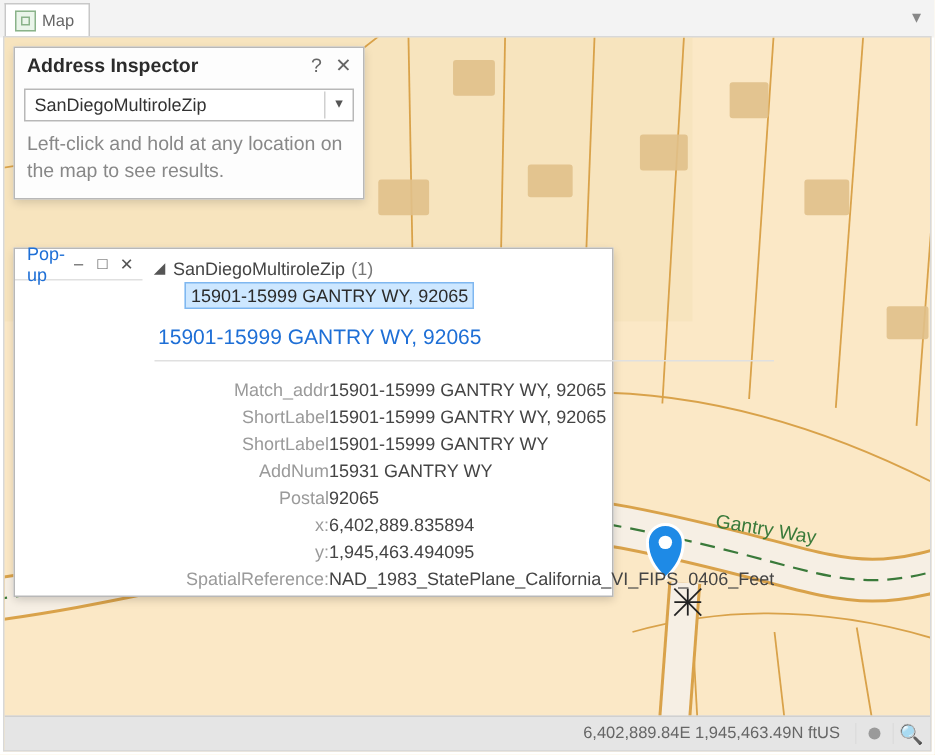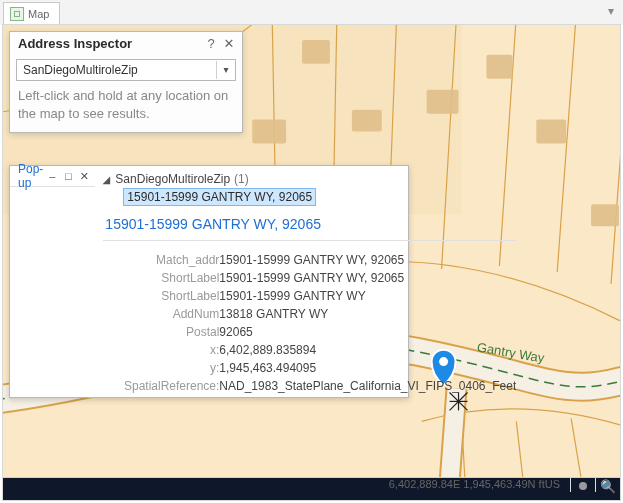--- a/index.html
+++ b/index.html
@@ -243,23 +243,24 @@
     white-space: nowrap;
     overflow: hidden;
     text-overflow: ellipsis;
   }
 
   
   .status {
     position: absolute;
     left: 0; right: 0; bottom: 0;
     height: 22px;
-    background: #0f172a;
+    background: #e5e5e5;
     border-top: 1px solid #d0d0d0;
     display: flex;
+    align-items: center;
     justify-content: flex-end;
     padding: 0 4px;
     gap: 4px;
   }
   .status .coords {
     font-size: 11px;
     color: #666;
     padding-right: 6px;
   }
   .status .sep {
@@ -402,21 +403,21 @@
         <div class="attr-row">
           <span class="attr-name">ShortLabel</span>
           <span class="attr-val">15901-15999 GANTRY WY, 92065</span>
         </div>
         <div class="attr-row">
           <span class="attr-name">ShortLabel</span>
           <span class="attr-val">15901-15999 GANTRY WY</span>
         </div>
         <div class="attr-row">
           <span class="attr-name">AddNum</span>
-          <span class="attr-val">13818 GANTRY WY</span>
+          <span class="attr-val">15931 GANTRY WY</span>
         </div>
         <div class="attr-row">
           <span class="attr-name">Postal</span>
           <span class="attr-val">92065</span>
         </div>
         <div class="attr-row">
           <span class="attr-name">x:</span>
           <span class="attr-val">6,402,889.835894</span>
         </div>
         <div class="attr-row">

